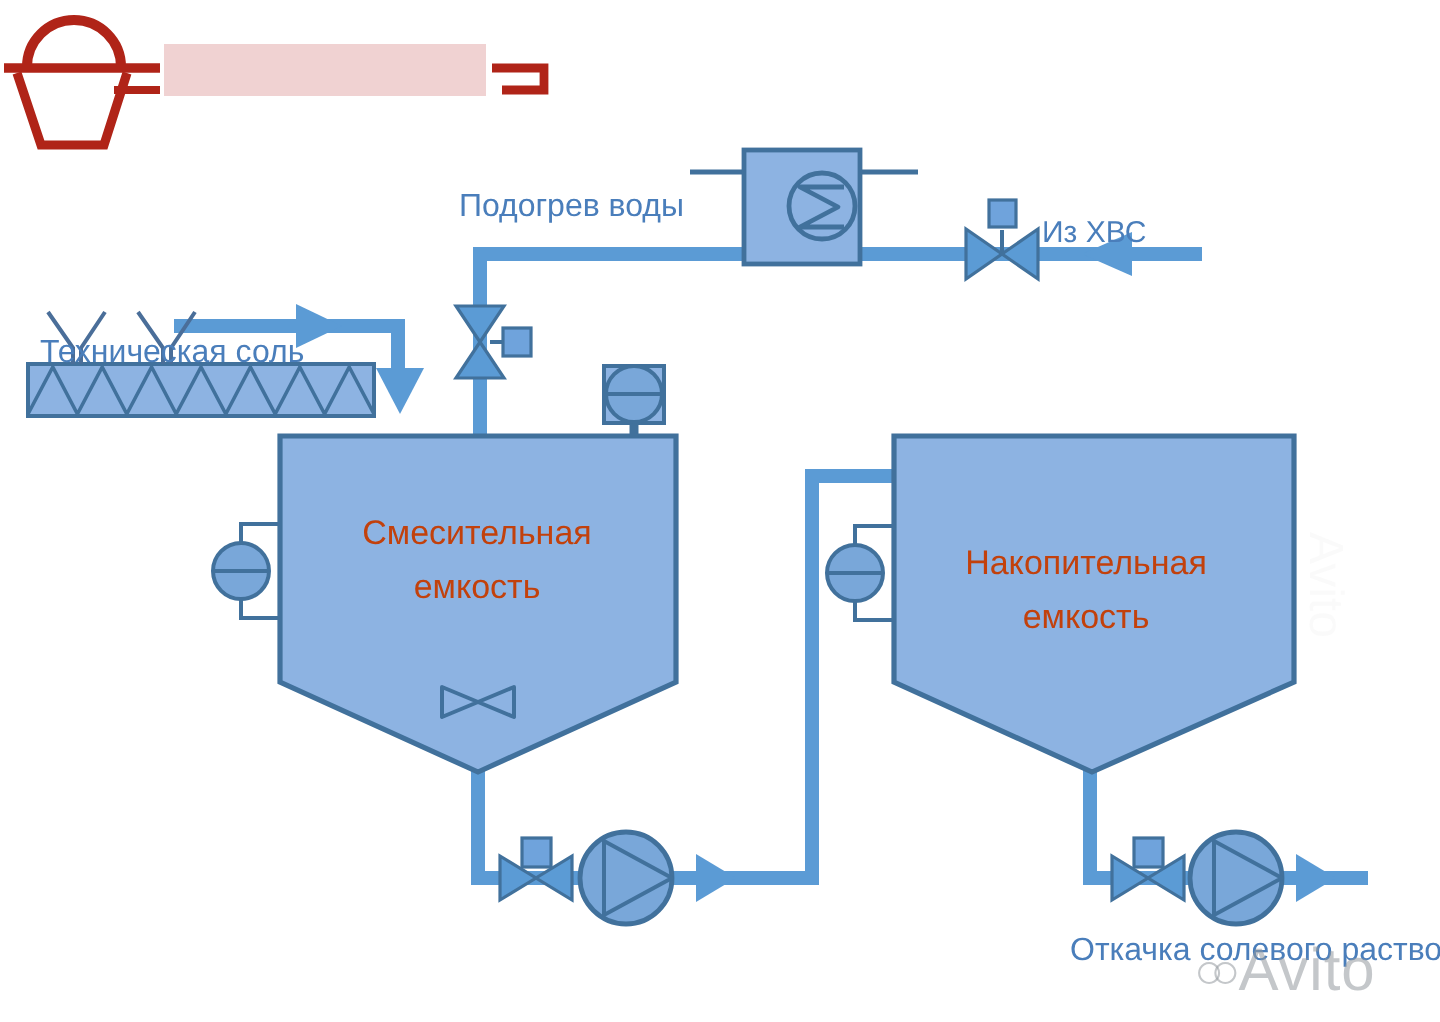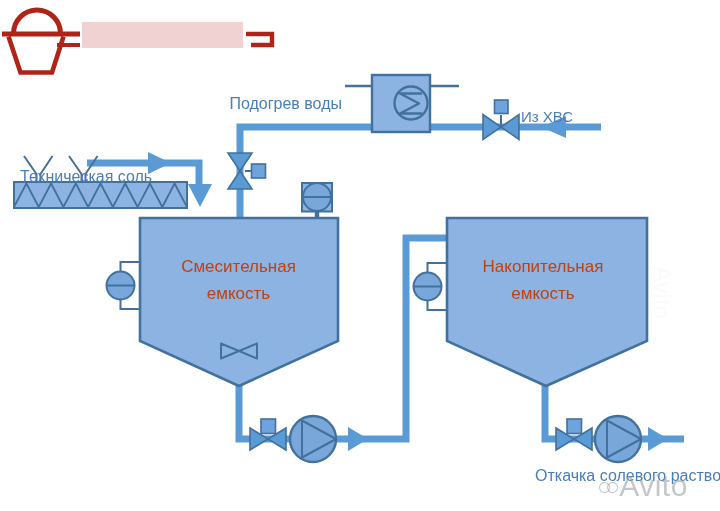--- a/index.html
+++ b/index.html
@@ -135,21 +135,21 @@
   <div class="lbl" style="left:521px;top:108px;font-size:15px;">Из ХВС</div>
 
   <div class="lbl" style="left:20px;top:140px;margin-top:28px;">Техническая соль</div>
 
 
   <div class="lbl lbl-center lbl-tank" style="left:139px;top:253px;width:199px;">
     <span>Смесительная</span>
     <span>емкость</span>
   </div>
 
-  <div class="lbl lbl-center lbl-tank" style="left:447px;top:253px;width:192px;">
+  <div class="lbl lbl-center lbl-tank" style="left:447px;top:268px;width:192px;">
     <span>Накопительная</span>
     <span>емкость</span>
   </div>
 
   <div class="lbl" style="left:492px;top:467px;margin-left:43px;">Откачка солевого раствора</div>
 
   <div class="watermark-br">
     <span class="wm-circles">○○</span>
     <span>Avito</span>
   </div>

